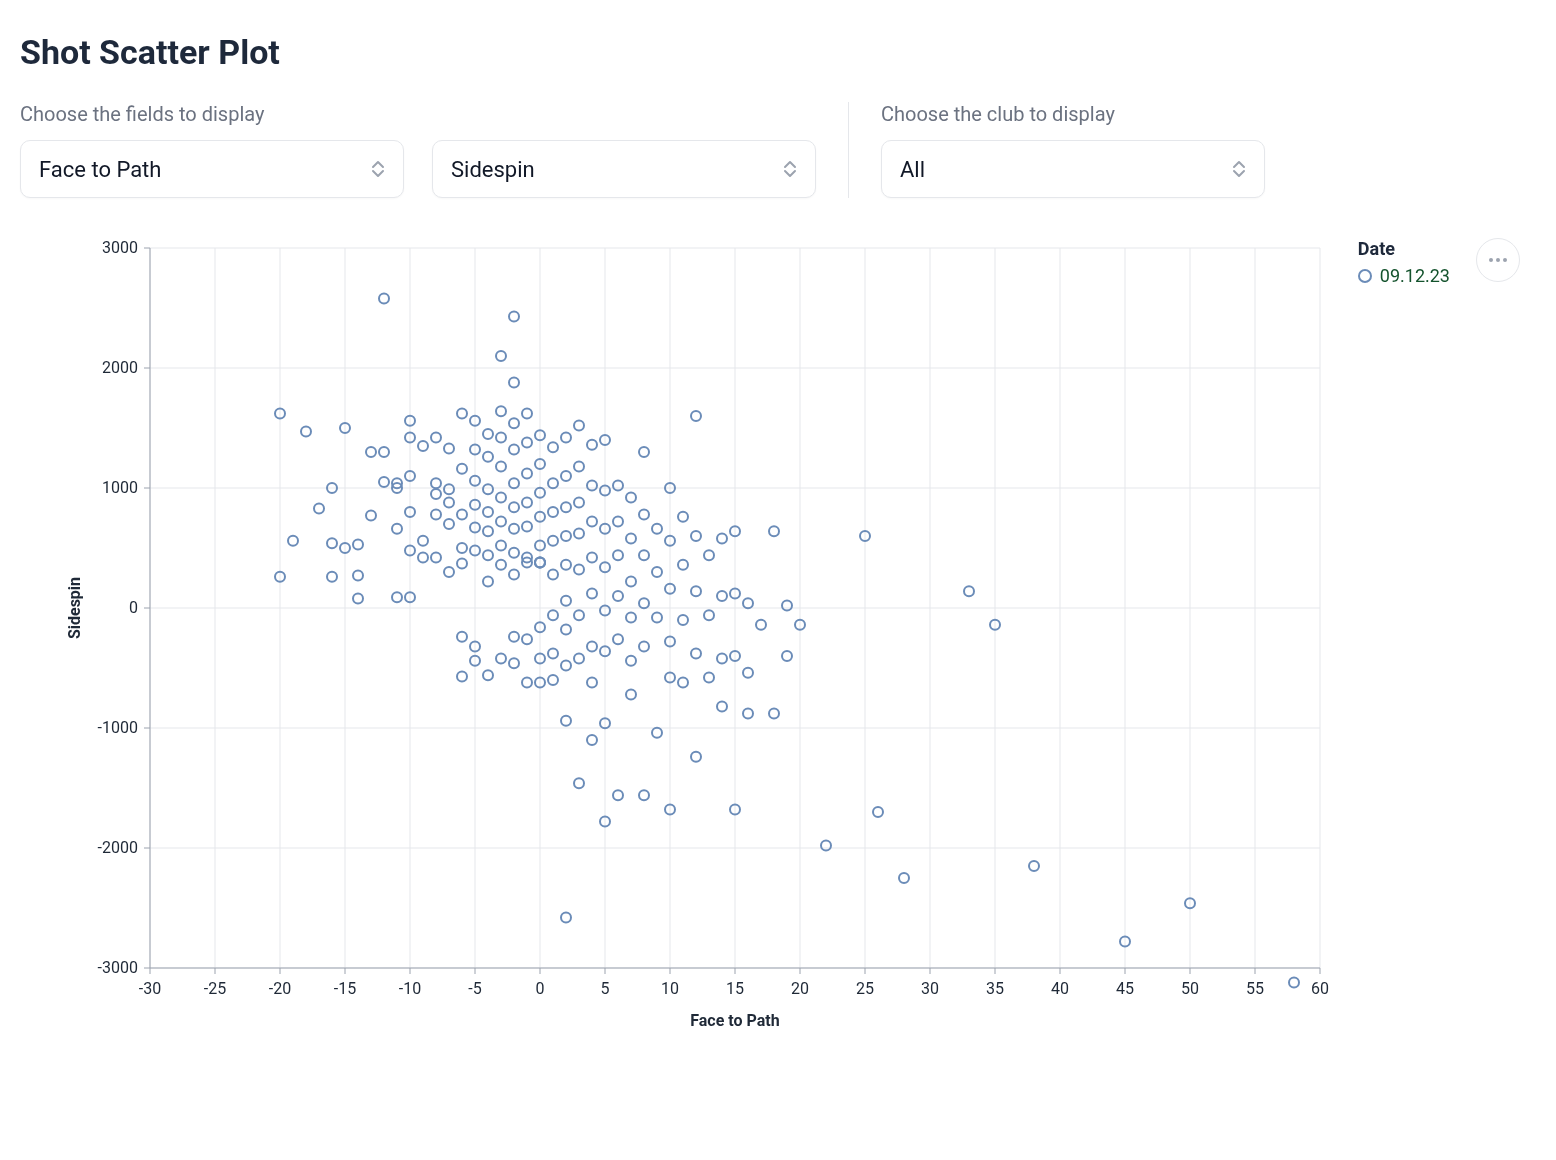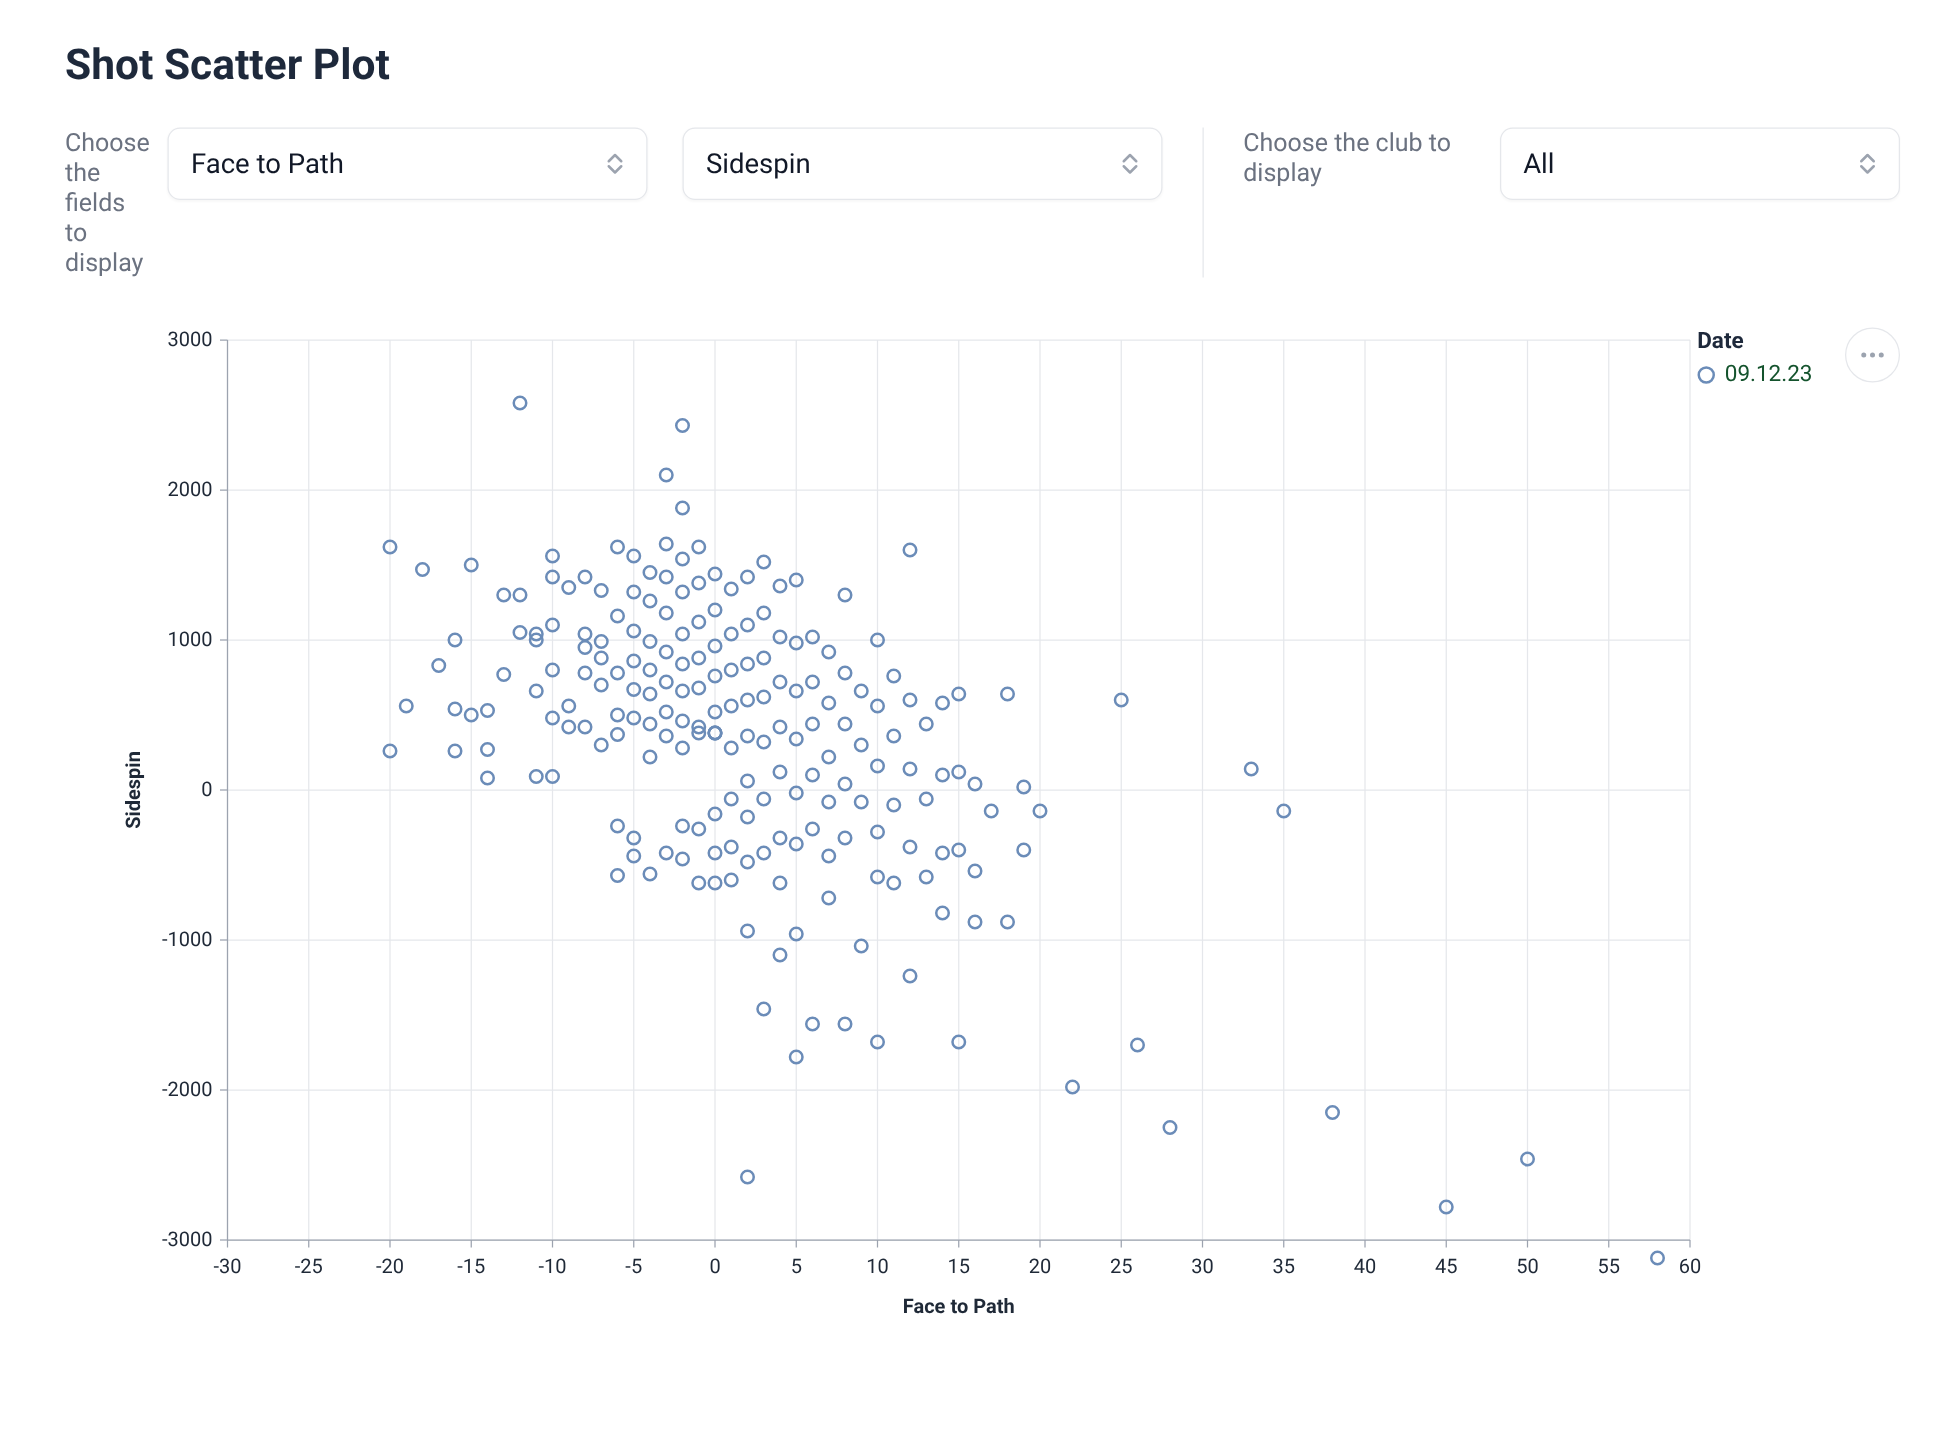--- a/index.html
+++ b/index.html
@@ -8,41 +8,41 @@
     padding: 0;
     font-family: -apple-system, BlinkMacSystemFont, "Segoe UI", Roboto, Helvetica, Arial, sans-serif;
     background: #fff;
     color: #1e293b;
   }
   .card {
     width: 1556px;
     height: 1160px;
     background: #fff;
     border-radius: 5px;
-    padding: 32px 36px 20px 52px;
+    padding: 32px 36px 20px 20px;
     position: relative;
   }
   .title {
     font-size: 34px;
     font-weight: 700;
     color: #1e293b;
     margin: 0 0 30px 0;
   }
   .controls {
     display: flex;
     align-items: flex-start;
     gap: 28px;
     margin-bottom: 40px;
   }
   .control-group {
     display: flex;
-    flex-direction: row;
+    flex-direction: column;
     gap: 14px;
   }
-  .control-group.fields { flex-direction: row; justify-content: flex-end; }
+  .control-group.fields { flex-direction: column; justify-content: flex-end; }
   .fields-row { display: flex; gap: 28px; }
   .control-label {
     font-size: 20px;
     color: #6b7280;
   }
   .select {
     width: 384px;
     height: 58px;
     border: 1px solid #e5e7eb;
     border-radius: 10px;

